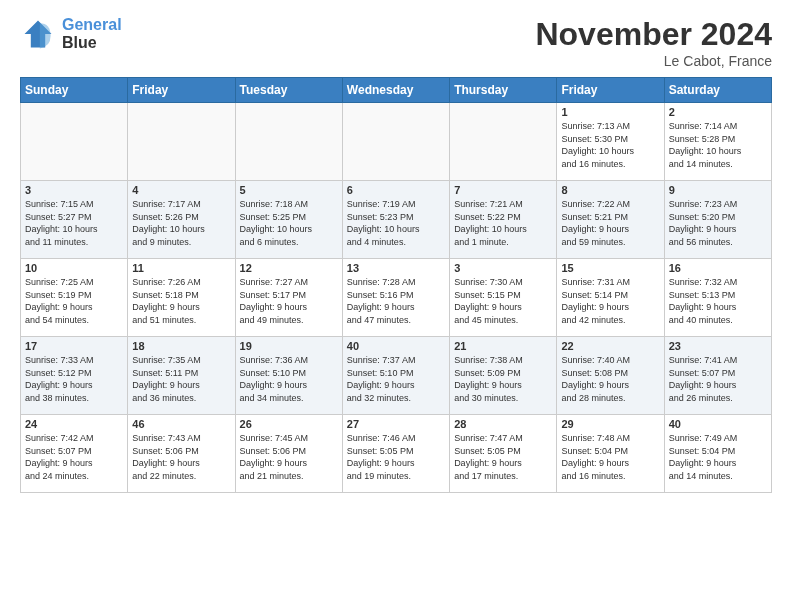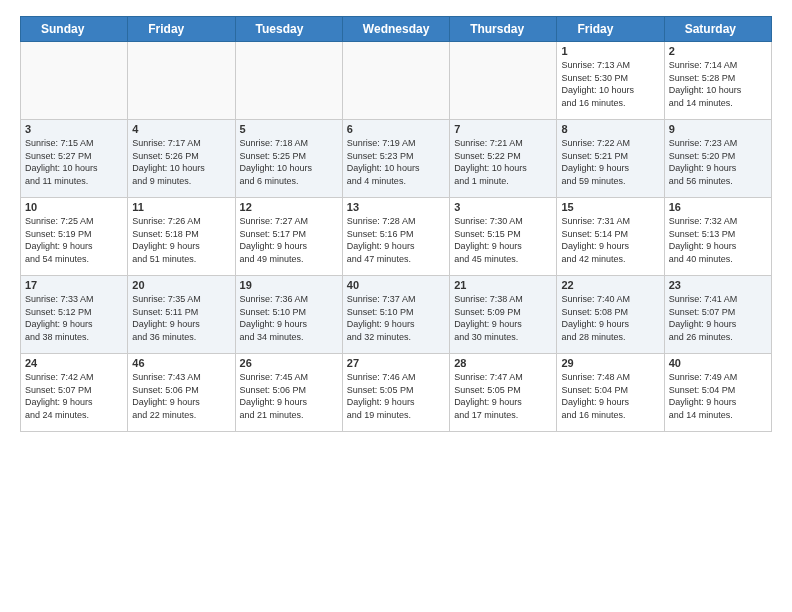--- a/index.html
+++ b/index.html
@@ -43,21 +43,21 @@
     table {
       width: 100%;
       border-collapse: collapse;
       table-layout: fixed;
     }
     th {
       background-color: #3a7fc1;
       color: #fff;
       font-size: 12px;
       font-weight: bold;
-      padding: 5px 20px;
+      padding: 5px 4px;
       text-align: left;
       border: 1px solid #2a6aa0;
     }
     td {
       border: 1px solid #ccc;
       vertical-align: top;
       padding: 3px 4px;
       font-size: 9.5px;
       color: #333;
       height: 78px;
@@ -78,20 +78,40 @@
     .day-info {
       line-height: 1.4;
       font-size: 9px;
       color: #333;
     }
   </style>
 </head>
 <body>
 
 <div class="container">
+  <div class="header-row">
+    <div class="logo">
+      <svg class="logo-icon" viewBox="0 0 40 40">
+        <rect x="0" y="0" width="40" height="40" fill="none"></rect>
+        <polygon points="20,5 35,20 28,20 28,35 12,35 12,20 5,20" fill="#3a7fc1"></polygon>
+        <polygon points="20,2 38,22 30,22 30,38 10,38 10,22 2,22" fill="none" stroke="#3a7fc1" stroke-width="0"></polygon>
+        <path d="M22,8 Q34,8 34,22 Q34,34 22,36" fill="#5ba3d9" opacity="0.5"></path>
+      </svg>
+      <div>
+        <div style="font-size:16px;font-weight:bold;color:#333;line-height:1.1;">
+          <span style="color:#4a90d9;">General</span>
+        </div>
+        <div style="font-size:16px;font-weight:bold;color:#333;line-height:1.1;">Blue</div>
+      </div>
+    </div>
+    <div class="title-block">
+      <div class="month-title">November 2024</div>
+      <div class="location">Le Cabot, France</div>
+    </div>
+  </div>
 
   <table>
     <thead>
       <tr>
       <th>Sunday</th>
           <th>Friday</th>
           <th>Tuesday</th>
           <th>Wednesday</th>
           <th>Thursday</th>
           <th>Friday</th>
@@ -173,21 +193,21 @@
             <span class="day-num">16</span>
             <div class="day-info">Sunrise: 7:32 AM<br>Sunset: 5:13 PM<br>Daylight: 9 hours<br>and 40 minutes.</div>
           </td>
         </tr>
         <tr>
           <td class="alt-row">
             <span class="day-num">17</span>
             <div class="day-info">Sunrise: 7:33 AM<br>Sunset: 5:12 PM<br>Daylight: 9 hours<br>and 38 minutes.</div>
           </td>
           <td class="alt-row">
-            <span class="day-num">20</span>
+            <span class="day-num">18</span>
             <div class="day-info">Sunrise: 7:35 AM<br>Sunset: 5:11 PM<br>Daylight: 9 hours<br>and 36 minutes.</div>
           </td>
           <td class="alt-row">
             <span class="day-num">19</span>
             <div class="day-info">Sunrise: 7:36 AM<br>Sunset: 5:10 PM<br>Daylight: 9 hours<br>and 34 minutes.</div>
           </td>
           <td class="alt-row">
             <span class="day-num">40</span>
             <div class="day-info">Sunrise: 7:37 AM<br>Sunset: 5:10 PM<br>Daylight: 9 hours<br>and 32 minutes.</div>
           </td>

